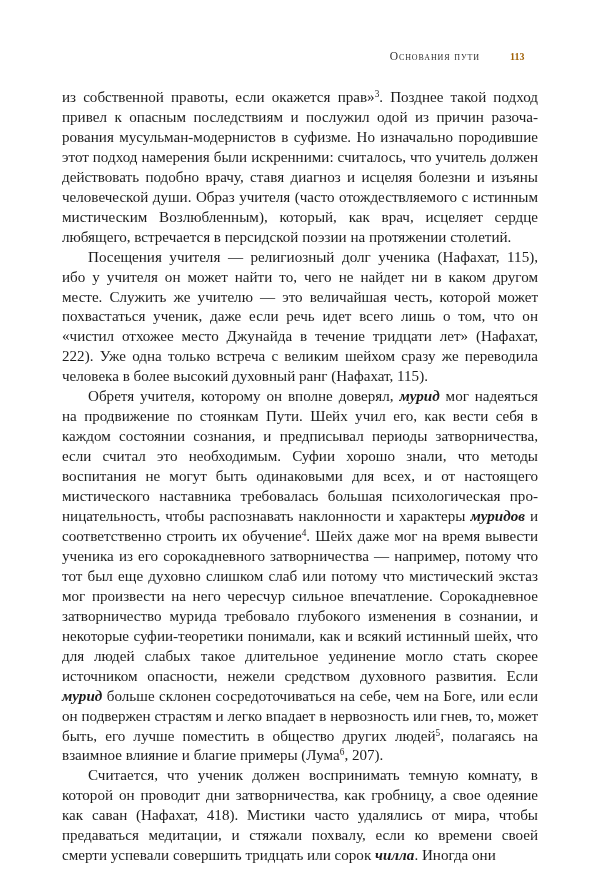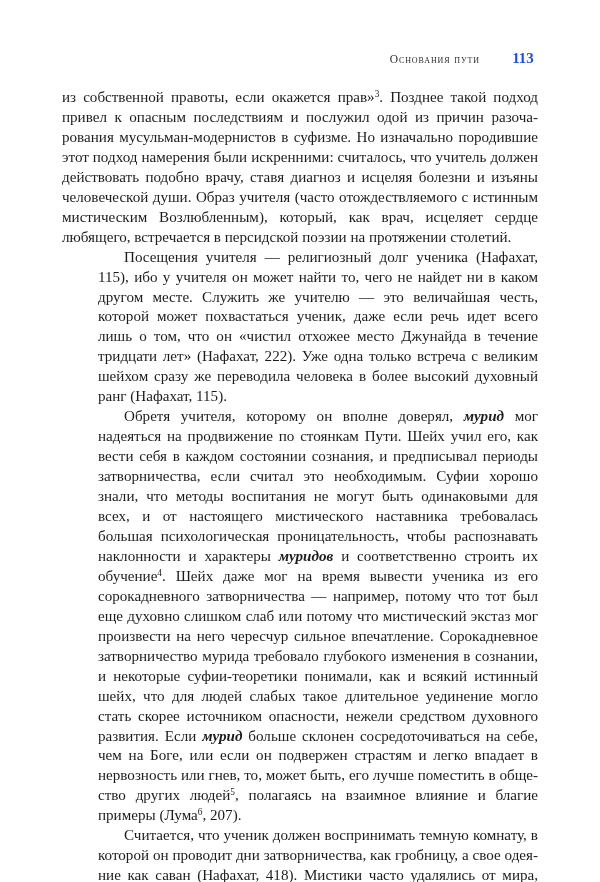--- a/index.html
+++ b/index.html
@@ -35,25 +35,25 @@
     gap: 30px;
   }
   .running-title {
     font-variant: small-caps;
     font-size: 11.5px;
     letter-spacing: 0.9px;
     color: #2a2a2a;
     white-space: nowrap;
   }
   .folio {
-    font-size: 15px;
+    font-size: 10px;
     font-weight: bold;
-    color: #1d4ed8;
+    color: #a16207;
     min-width: 26px;
-    text-align: center;
+    text-align: left;
   }
 
   
   .textblock {
     position: absolute;
     left: 62px;
     top: 88px;
     width: 476px;
   }
 
@@ -62,21 +62,20 @@
     font-size: 15.1px;
     line-height: 19.95px;
     text-align: justify;
     text-justify: inter-word;
     color: #1c1c1c;
     hyphens: manual;
     -webkit-hyphens: manual;
   }
   p.para.indent {
     text-indent: 26px;
-    margin-left: 36px;
   }
 
   i, .ital {
     font-style: italic;
     font-weight: bold;
   }
 
   sup {
     font-size: 9.3px;
     line-height: 0;

